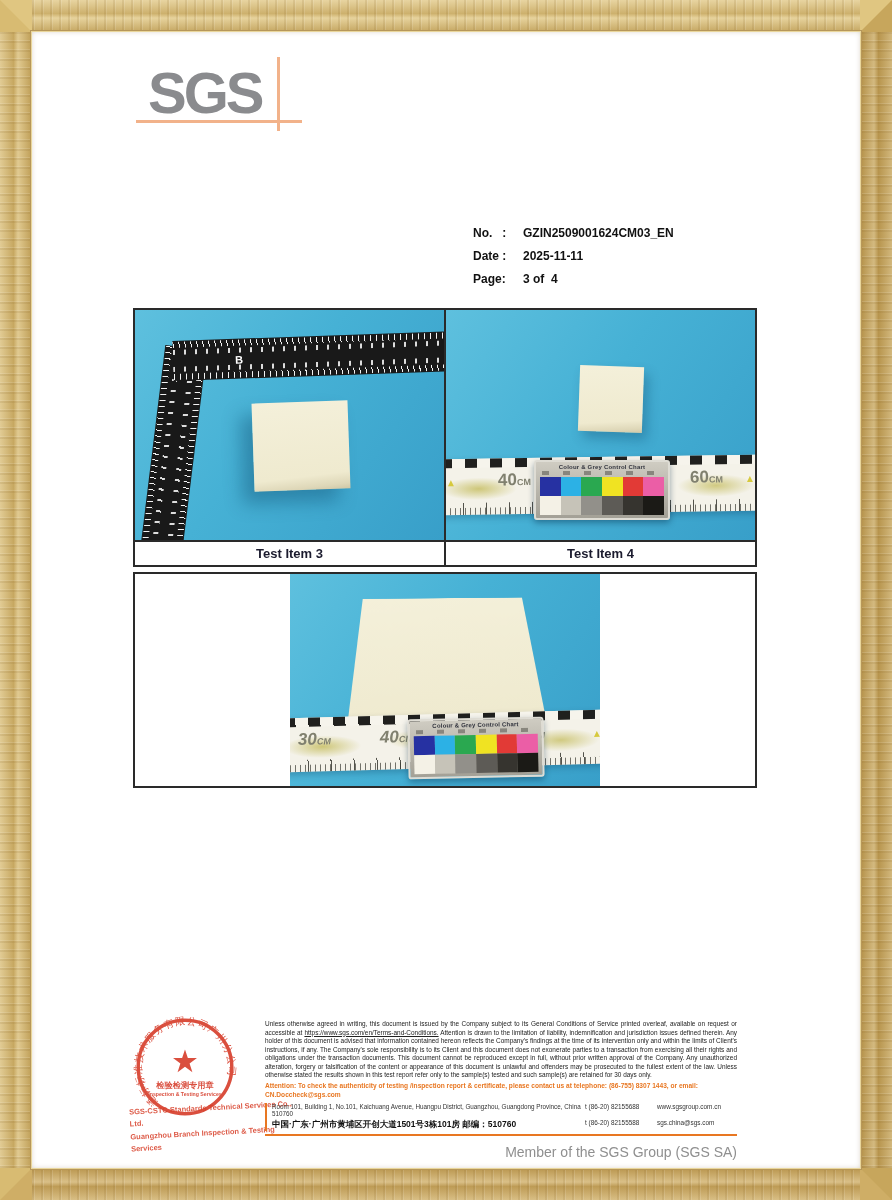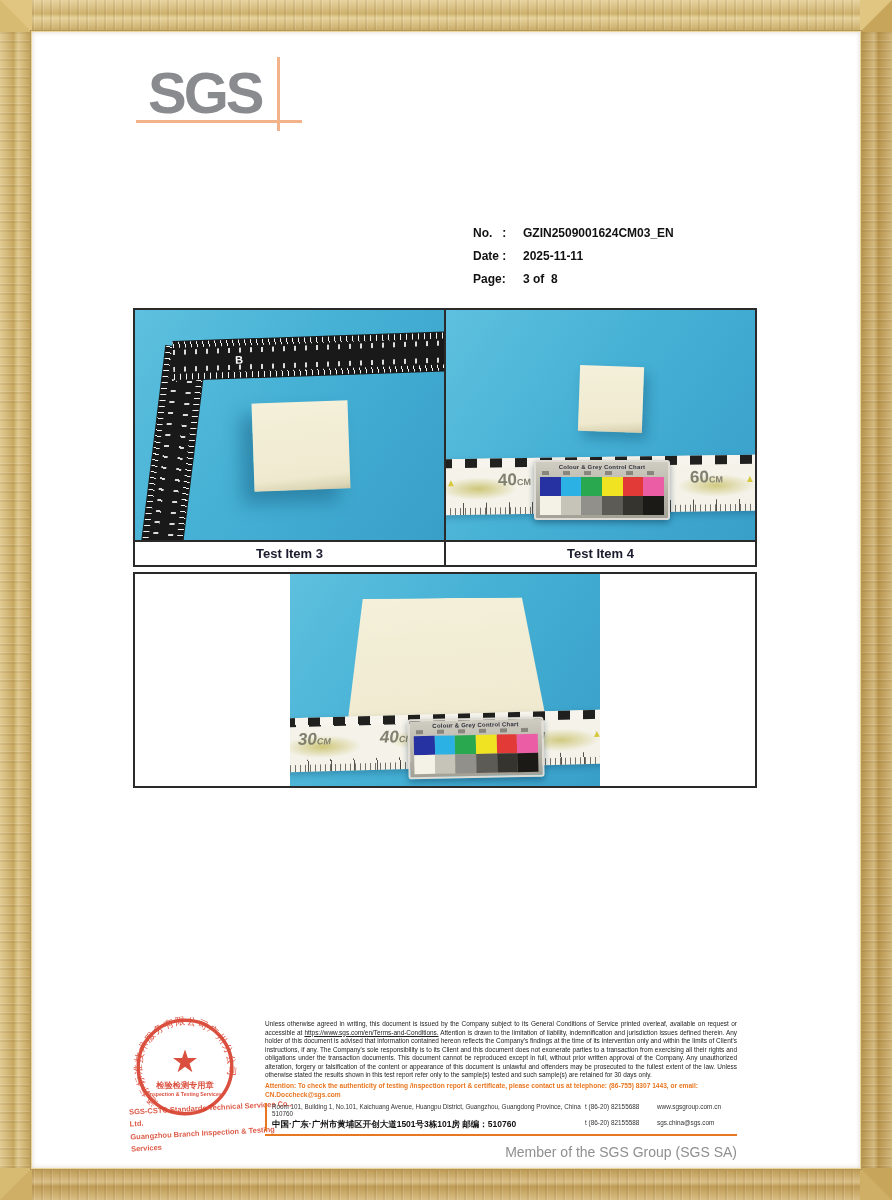--- a/index.html
+++ b/index.html
@@ -140,21 +140,21 @@
       <div class="meta-row">
         <span class="meta-label">No.   :</span>
         <span class="meta-value">GZIN2509001624CM03_EN</span>
       </div>
       <div class="meta-row">
         <span class="meta-label">Date :</span>
         <span class="meta-value">2025-11-11</span>
       </div>
       <div class="meta-row">
         <span class="meta-label">Page:</span>
-        <span class="meta-value">3 of  8</span>
+        <span class="meta-value">3 of  4</span>
       </div>
     </div>
 
     <div class="ph-table t1">
       <div class="ph-rowpics">
 
         <div class="ph-cell mid">
           <div class="sq-v">
             <div class="sq-tick-v" style="left:1px"></div>
             <div class="sq-num-v" style="left:11px"></div>

